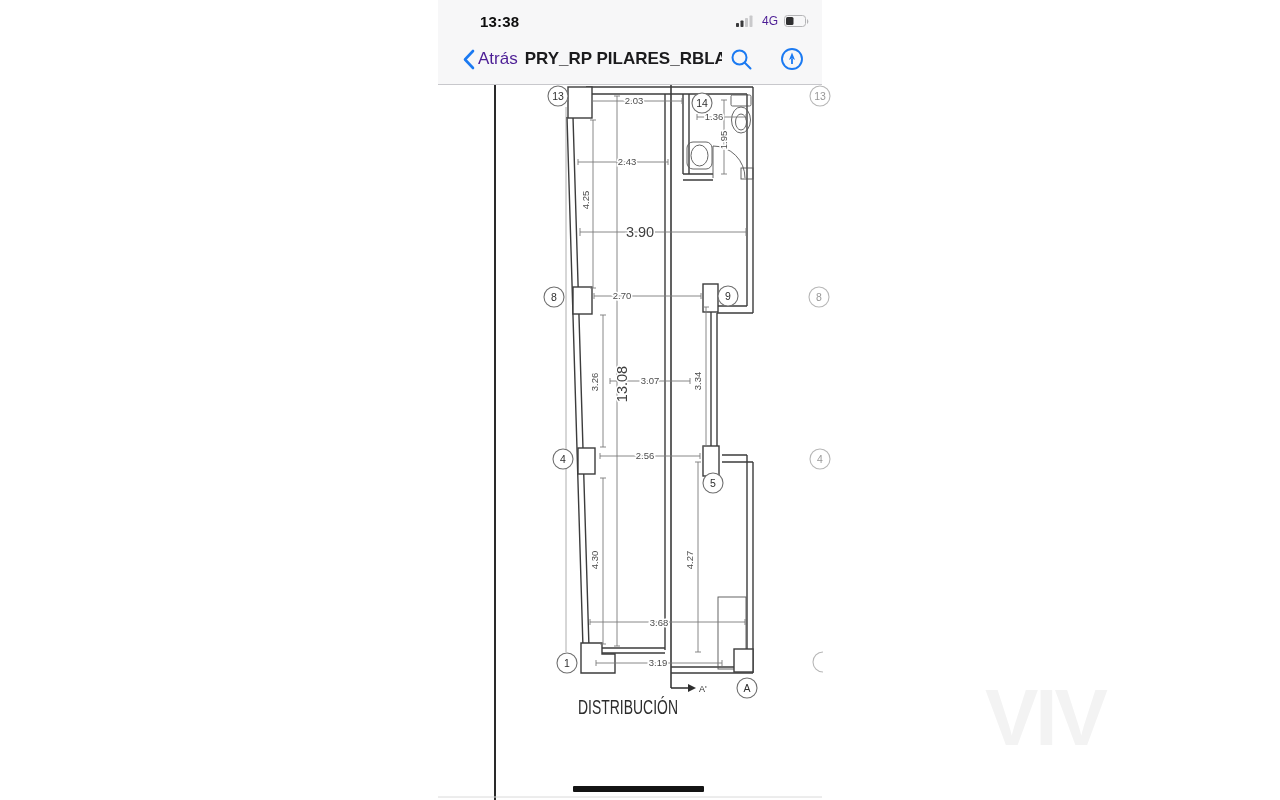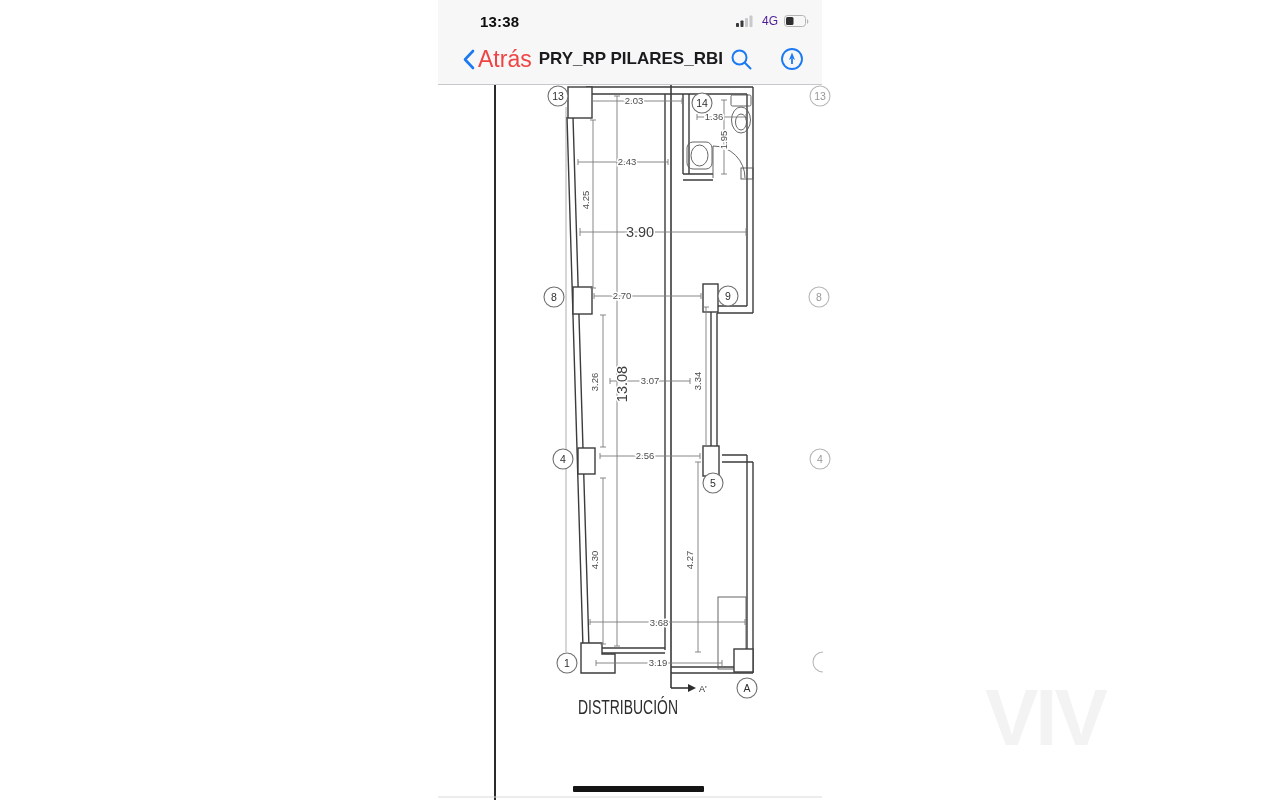--- a/index.html
+++ b/index.html
@@ -10,21 +10,21 @@
   
   .band { position:absolute; left:438px; top:0; width:384px; height:85px;
           background:#f7f7f8; border-bottom:1px solid #c8c8cc; }
   .status-bar { height:40px; display:flex; align-items:center;
                 justify-content:space-between; padding:2px 12px 0 42px; }
   .time { font-size:15px; font-weight:700; color:#0d0d0d; letter-spacing:.2px; }
   .sb-right { display:flex; align-items:center; gap:4px; }
   .net { font-size:12px; color:#4c1d95; margin:0 2px; }
   .nav-bar { height:44px; display:flex; align-items:center; padding:0 18px 6px 24px; }
   .back { display:flex; align-items:center; gap:3px; cursor:pointer; flex:0 0 auto; }
-  .back-label { font-size:23px; color:#ef4444; }
+  .back-label { font-size:17px; color:#4c1d95; }
   .doc-title { font-size:17px; font-weight:700; color:#1b1b1d; margin-left:7px;
                flex:1 1 auto; white-space:nowrap; overflow:hidden; }
   .nav-icons { display:flex; align-items:center; gap:27px; flex:0 0 auto; margin-left:8px; }
   .icon-btn { display:flex; align-items:center; justify-content:center; cursor:pointer; }
 
   
   svg.plan { position:absolute; left:0; top:0; }
   .wall   { stroke:#3c3c3c; stroke-width:1.4; fill:none; }
   .wallf  { stroke:#3c3c3c; stroke-width:1.4; fill:#ffffff; }
   .thin   { stroke:#555;    stroke-width:0.9; fill:none; }

